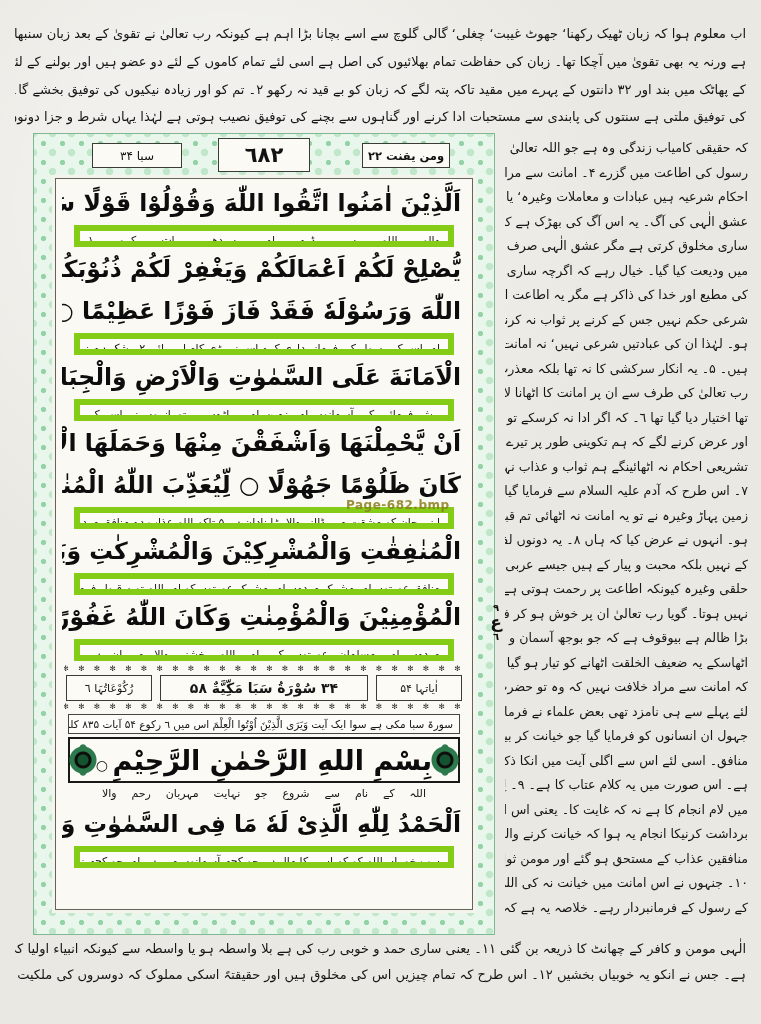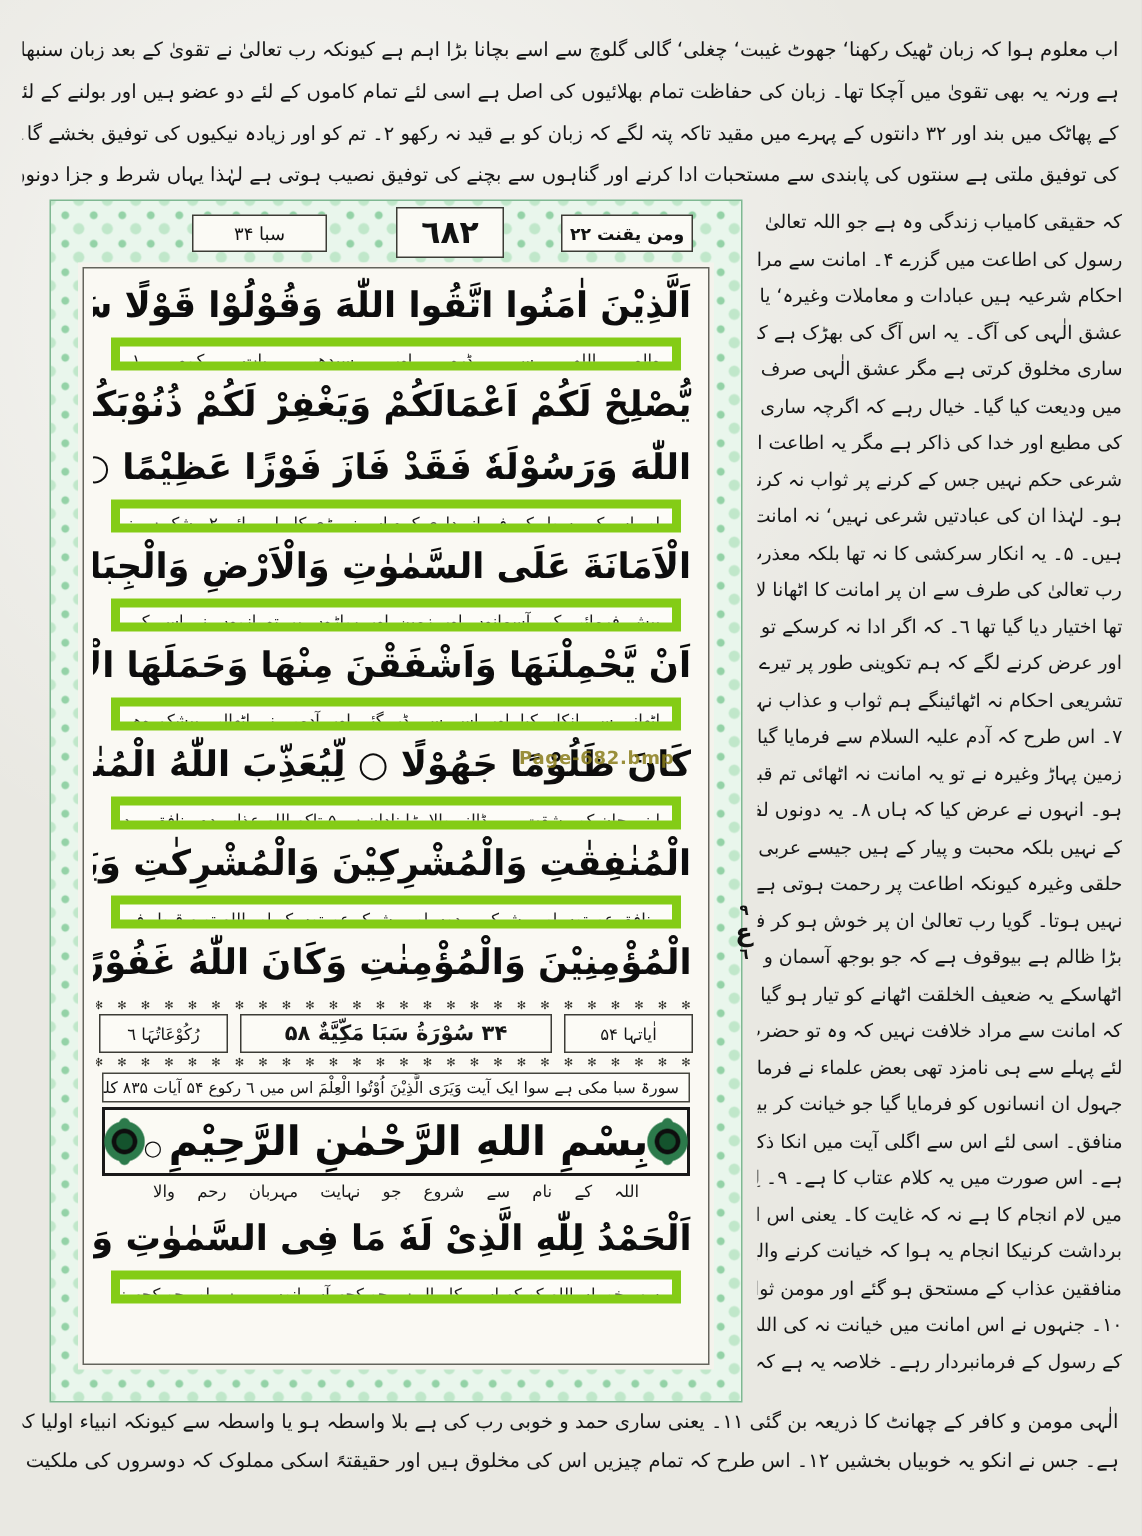--- a/index.html
+++ b/index.html
@@ -52,24 +52,23 @@
     box-shadow:0 0 0 3px #f4f3ec;
     padding:3px 6px;
     overflow:hidden;
   }
   
   .hdr-box{
     position:absolute;box-sizing:border-box;
     background:#fbfaf5;border:1px solid #3c3c36;
     display:flex;align-items:center;justify-content:center;
     color:#121212;
-    margin-left:36px;
-  }
-  .hdr-right{top:9px;right:32px;width:88px;height:25px;font-size:11.5px;font-weight:bold;}
-  .hdr-center{top:4px;left:50%;transform:translateX(-50%);width:72px;height:34px;font-size:21px;font-weight:bold;letter-spacing:3px;}
+  }
+  .hdr-right{top:9px;right:44px;width:88px;height:25px;font-size:11.5px;font-weight:bold;}
+  .hdr-center{top:4px;left:50%;transform:translateX(-50%);width:92px;height:34px;font-size:21px;font-weight:bold;letter-spacing:3px;}
   .hdr-left{top:9px;left:58px;width:90px;height:25px;font-size:12px;}
 
   
   .arabic-line{
     font-size:23.5px;font-weight:bold;line-height:42px;
     direction:rtl;text-align:justify;text-align-last:justify;
     white-space:nowrap;overflow:hidden;
     padding:0 5px;color:#0d0d0d;
   }
   .urdu-strip{
@@ -164,26 +163,26 @@
     <div class="inner">
 
       <div class="arabic-line">اَلَّذِيْنَ اٰمَنُوا اتَّقُوا اللّٰهَ وَقُوْلُوْا قَوْلًا سَدِيْدًا ○</div>
       <div class="urdu-strip">والو اللہ سے ڈرو اور سیدھی بات کہو ۱</div>
       <div class="arabic-line">يُّصْلِحْ لَكُمْ اَعْمَالَكُمْ وَيَغْفِرْ لَكُمْ ذُنُوْبَكُمْ وَمَنْ يُّطِعِ</div>
       <div class="arabic-line">اللّٰهَ وَرَسُوْلَهٗ فَقَدْ فَازَ فَوْزًا عَظِيْمًا ○ اِنَّا عَرَضْنَا</div>
       <div class="urdu-strip">اور اس کے رسول کی فرمانبرداری کرے اس نے بڑی کامیابی پائی ۲ بیشک ہم نے امانت</div>
       <div class="arabic-line">الْاَمَانَةَ عَلَى السَّمٰوٰتِ وَالْاَرْضِ وَالْجِبَالِ فَاَبَيْنَ</div>
       <div class="urdu-strip">پیش فرمائی کی آسمانوں اور زمین اور پہاڑوں پر تو انہوں نے اس کے</div>
       <div class="arabic-line">اَنْ يَّحْمِلْنَهَا وَاَشْفَقْنَ مِنْهَا وَحَمَلَهَا الْاِنْسَانُ اِنَّهٗ</div>
-      <div class="urdu-strip">اٹھانے سے انکار کیا اور اس سے ڈر گئے اور آدمی نے اٹھالی بیشک وہ</div>
       <div class="arabic-line">كَانَ ظَلُوْمًا جَهُوْلًا ○ لِّيُعَذِّبَ اللّٰهُ الْمُنٰفِقِيْنَ وَ</div>
       <div class="urdu-strip">اپنی جان کو مشقت میں ڈالنے والا بڑا نادان ہے ۵ تاکہ اللہ عذاب دے منافق مردوں اور</div>
       <div class="arabic-line">الْمُنٰفِقٰتِ وَالْمُشْرِكِيْنَ وَالْمُشْرِكٰتِ وَيَتُوْبَ اللّٰهُ عَلَى</div>
       <div class="urdu-strip">منافق عورتوں اور مشرک مردوں اور مشرک عورتوں کو اور اللہ توبہ قبول فرمائے مسلمان</div>
       <div class="arabic-line">الْمُؤْمِنِيْنَ وَالْمُؤْمِنٰتِ وَكَانَ اللّٰهُ غَفُوْرًا رَّحِيْمًا ○</div>
+      <div class="urdu-strip">مردوں اور مسلمان عورتوں کی اور اللہ بخشنے والا مہربان ہے</div>
 
       <div class="surah-band">
         <div class="stars"></div>
         <div class="band-row">
           <div class="band-box band-side">اٰیاتہا ۵۴</div>
           <div class="band-box band-title">۳۴ سُوْرَةُ سَبَا مَکِّیَّةٌ ۵۸</div>
           <div class="band-box band-side">رُکُوْعَاتُہَا ٦</div>
         </div>
         <div class="stars"></div>
       </div>

